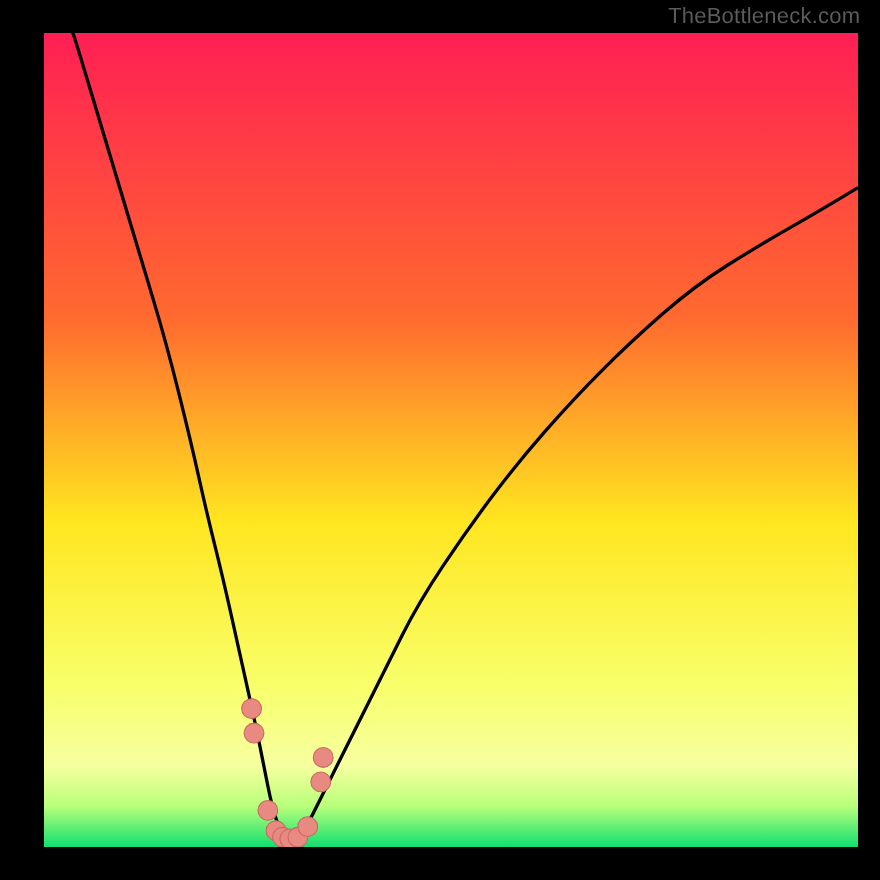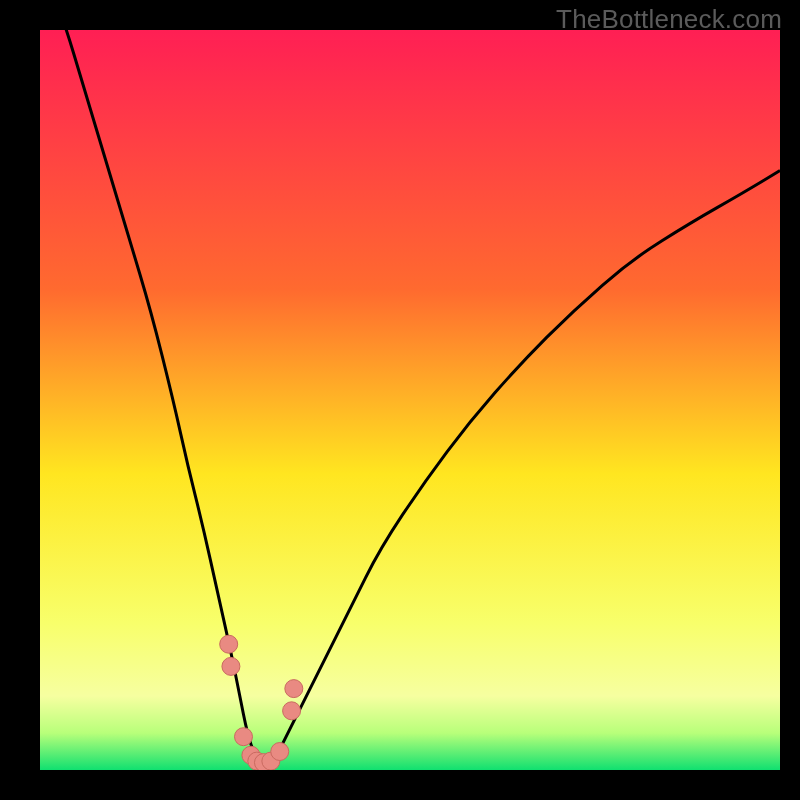--- a/index.html
+++ b/index.html
@@ -31,21 +31,21 @@
     left: 0;
     top: 0;
     width: 100%;
     height: 100%;
   }
   .attribution {
     position: absolute;
     top: 4px;
     right: 18px;
     font-family: Arial, Helvetica, sans-serif;
-    font-size: 26px;
+    font-size: 20px;
     color: #5b5b5b;
     letter-spacing: 0.2px;
   }
   svg.curve {
     position: absolute;
     left: 0;
     top: 0;
     width: 100%;
     height: 100%;
   }

